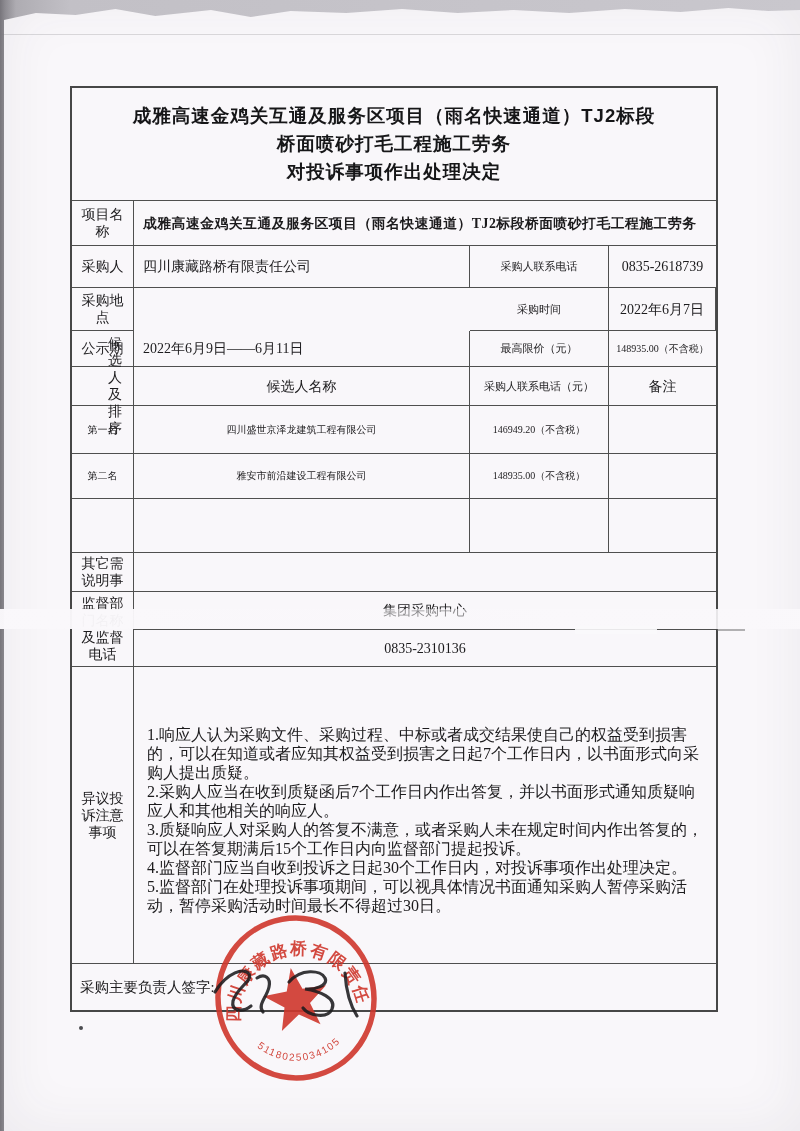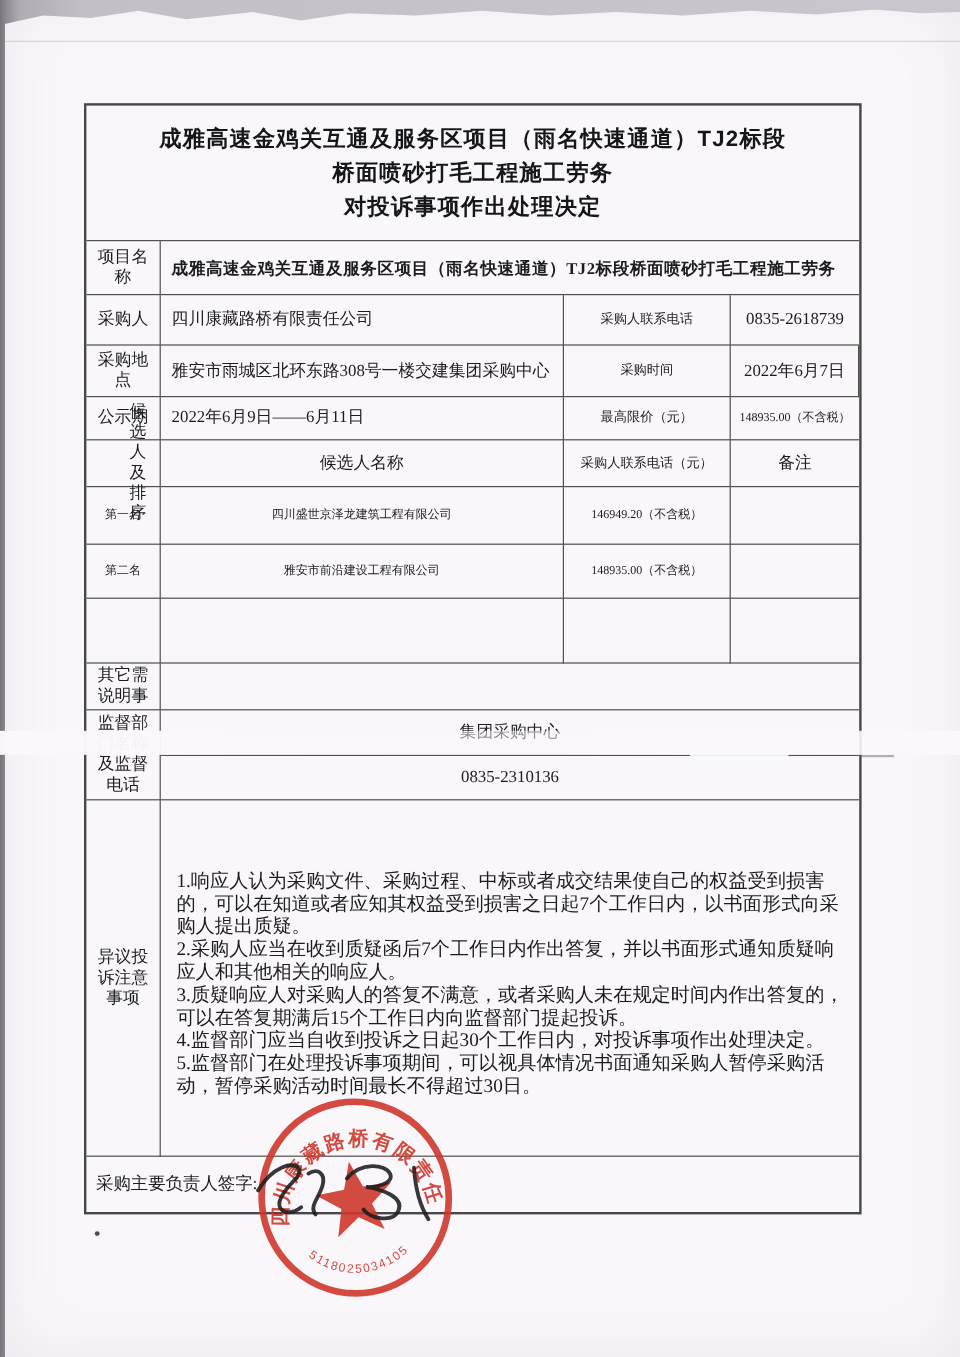--- a/index.html
+++ b/index.html
@@ -81,21 +81,20 @@
 
   <div class="cell lbl" style="grid-column:1;grid-row:2;">项目名称</div>
   <div class="cell no-r left proj-val" style="grid-column:2/span 3;grid-row:2;">成雅高速金鸡关互通及服务区项目（雨名快速通道）TJ2标段桥面喷砂打毛工程施工劳务</div>
 
   <div class="cell lbl" style="grid-column:1;grid-row:3;">采购人</div>
   <div class="cell left" style="grid-column:2;grid-row:3;">四川康藏路桥有限责任公司</div>
   <div class="cell hdr" style="grid-column:3;grid-row:3;">采购人联系电话</div>
   <div class="cell no-r" style="grid-column:4;grid-row:3;">0835-2618739</div>
 
   <div class="cell lbl" style="grid-column:1;grid-row:4;">采购地点</div>
-  <div class="cell left" style="grid-column:2;grid-row:4;">雅安市雨城区北环东路308号一楼交建集团采购中心</div>
   <div class="cell hdr" style="grid-column:3;grid-row:4;">采购时间</div>
   <div class="cell" style="grid-column:4;grid-row:4;">2022年6月7日</div>
 
   <div class="cell lbl" style="grid-column:1;grid-row:5;">公示期</div>
   <div class="cell left" style="grid-column:2;grid-row:5;">2022年6月9日——6月11日</div>
   <div class="cell hdr" style="grid-column:3;grid-row:5;">最高限价（元）</div>
   <div class="cell no-r small" style="grid-column:4;grid-row:5;">148935.00（不含税）</div>
 
   <div class="cell lbl" style="grid-column:1;grid-row:6;padding-left:32px;">候选人及排序</div>
   <div class="cell" style="grid-column:2;grid-row:6;">候选人名称</div>

